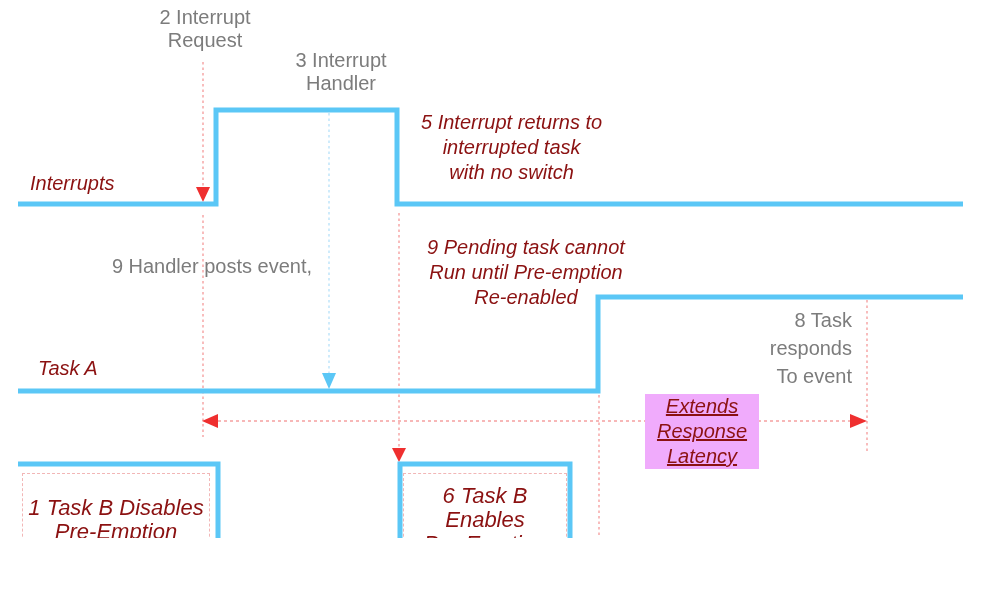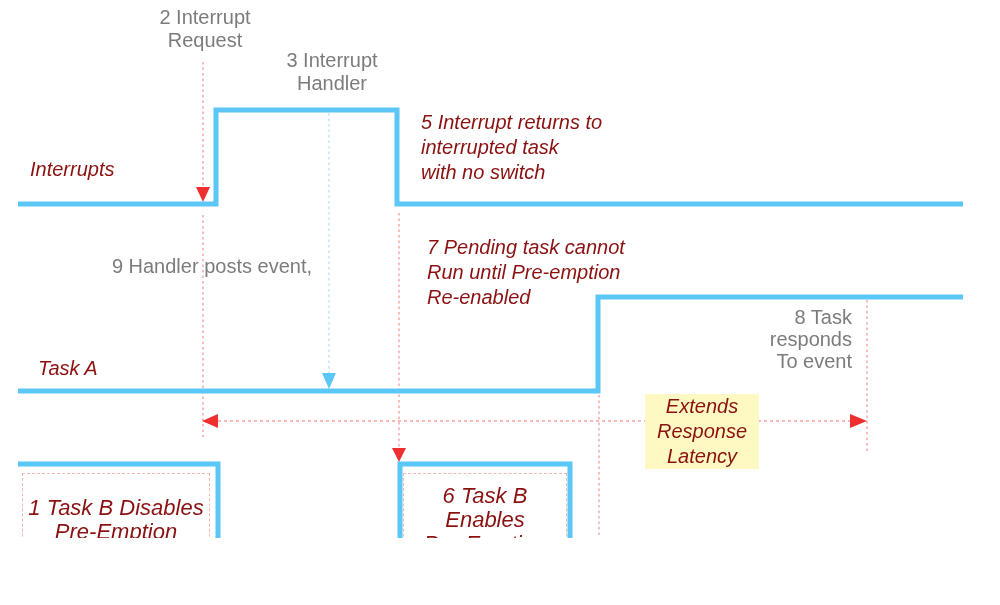--- a/index.html
+++ b/index.html
@@ -26,35 +26,37 @@
   .gray {
     color: #7c7c7c;
     font-size: 20px;
     line-height: 23px;
   }
   .red {
     color: #8b1111;
     font-style: italic;
     font-size: 20px;
     line-height: 25px;
+    text-align: center;
   }
   .center { text-align: center; }
   .right  { text-align: right; }
   .trace-label {
     color: #8b1111;
     font-style: italic;
     font-size: 20px;
     line-height: 24px;
   }
   .note4 { top: 227px; left: 40px; width: 272px; text-align: right; line-height: 26px; }
   .note4 .l1 { color: #7c7c7c; font-size: 20px; display: block; }
   .note4 .l2 { color: #8b1111; font-style: italic; font-size: 20px; display: block; }
   .latency-label {
-    background: #fef9c3;
+    background: #f0abfc;
     padding: 0 2px;
+    text-decoration: underline;
   }
   .pbox {
     position: absolute;
     z-index: 2;
     border: 1px dashed #f2b6b6;
     display: flex;
     align-items: center;
     justify-content: center;
     text-align: center;
     color: #8b1111;
@@ -91,44 +93,44 @@
     <polygon points="392,448 406,448 399,462" fill="#ef2f2f"></polygon>
 
     <polyline points="18,204 216,204 216,110 397,110 397,204 963,204" fill="none" stroke="#5bc7f6" stroke-width="5" stroke-linejoin="miter"></polyline>
     <polyline points="18,391 598,391 598,297 963,297" fill="none" stroke="#5bc7f6" stroke-width="5" stroke-linejoin="miter"></polyline>
     <polyline points="18,464 218,464 218,565 400,565 400,464 570,464 570,565 963,565" fill="none" stroke="#5bc7f6" stroke-width="5" stroke-linejoin="miter"></polyline>
   </svg>
 
   <div class="txt gray center" style="left:130px; top:6px; width:150px;">2 Interrupt
 Request</div>
 
-  <div class="txt gray center" style="left:257px; top:49px; width:150px;">3 Interrupt
+  <div class="txt gray center" style="left:266px; top:49px; width:150px;">3 Interrupt
 Handler</div>
 
-  <div class="txt gray right" style="left:702px; top:306px; width:150px; line-height:22px;">8 Task
+  <div class="txt gray right" style="left:702px; top:306px; width:150px; line-height:28px;">8 Task
 responds
 To event</div>
 
   <div class="txt note4">
     <span class="l1">9 Handler posts event,</span>
   </div>
 
   <div class="txt red" style="left:421px; top:110px;">5 Interrupt returns to
 interrupted task
 with no switch</div>
 
-  <div class="txt red" style="left:427px; top:235px;">7 Pending task cannot
+  <div class="txt red" style="left:427px; top:235px;">9 Pending task cannot
 Run until Pre-emption
 Re-enabled</div>
 
   <div class="txt red center latency-label" style="left:645px; top:394px; width:114px;">Extends
 Response
 Latency</div>
 
-  <div class="txt trace-label" style="left:30px; top:157px;">Interrupts</div>
+  <div class="txt trace-label" style="left:30px; top:171px;">Interrupts</div>
 
   <div class="txt trace-label" style="left:38px; top:356px;">Task A</div>
 
   <div class="txt trace-label" style="left:42px; top:590px;">Task B</div>
 
   <div class="pbox" style="left:22px; top:473px; width:188px; height:94px;">1 Task B Disables
 Pre-Emption</div>
 
   <div class="pbox" style="left:403px; top:473px; width:164px; height:94px;">6 Task B Enables
 Pre-Emption</div>

